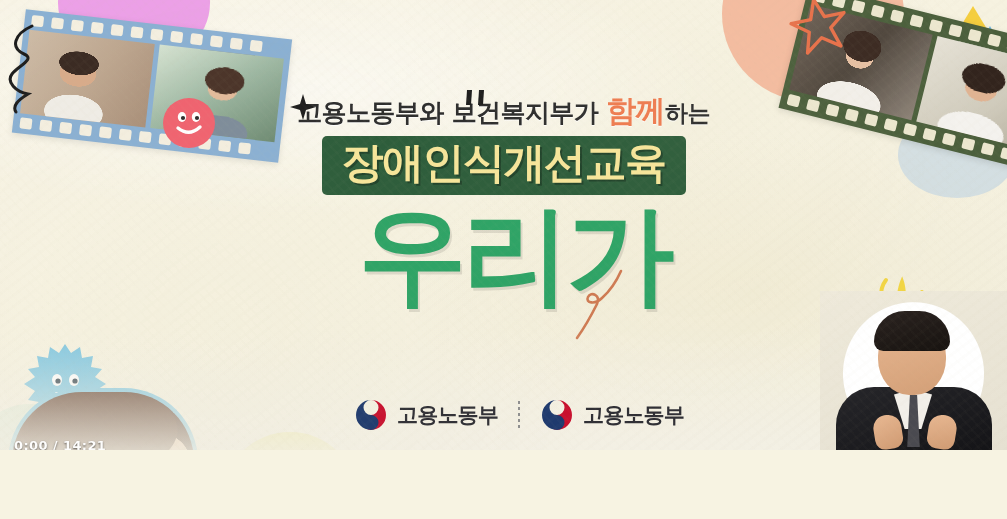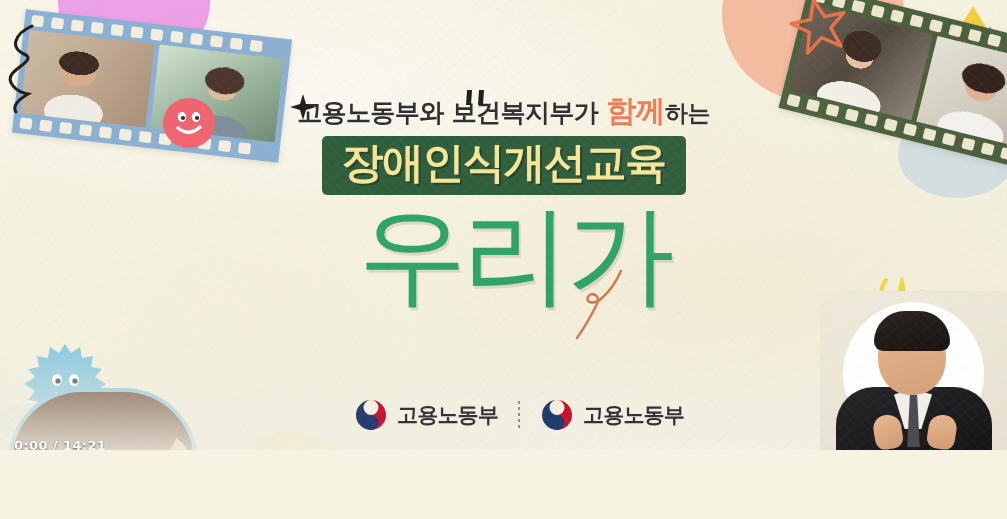--- a/index.html
+++ b/index.html
@@ -149,21 +149,21 @@
   #banner {
     display:inline-block; margin-top:10px;
     background:#2c5c3a; color:#f7e69a;
     font-size:42px; font-weight:900; letter-spacing:-1.5px;
     padding:5px 20px 9px; border-radius:5px;
     line-height:1.06;
     text-shadow:2px 2px 0 rgba(0,0,0,.28);
   }
 
   #headline1 {
-    margin-top:10px; font-size:108px; font-weight:400; color:#2ca365;
+    margin-top:10px; font-size:108px; font-weight:700; color:#2ca365;
     letter-spacing:-4px; line-height:.92;
     padding-left:22px;
     text-shadow:2px 3px 0 rgba(0,0,0,.10);
   }
   #headline2 {
     font-size:108px; font-weight:900; color:#1f6b42;
     letter-spacing:-4px; line-height:.92;
     padding-left:232px; margin-top:-18px;
     text-shadow:2px 3px 0 rgba(0,0,0,.10);
   }

